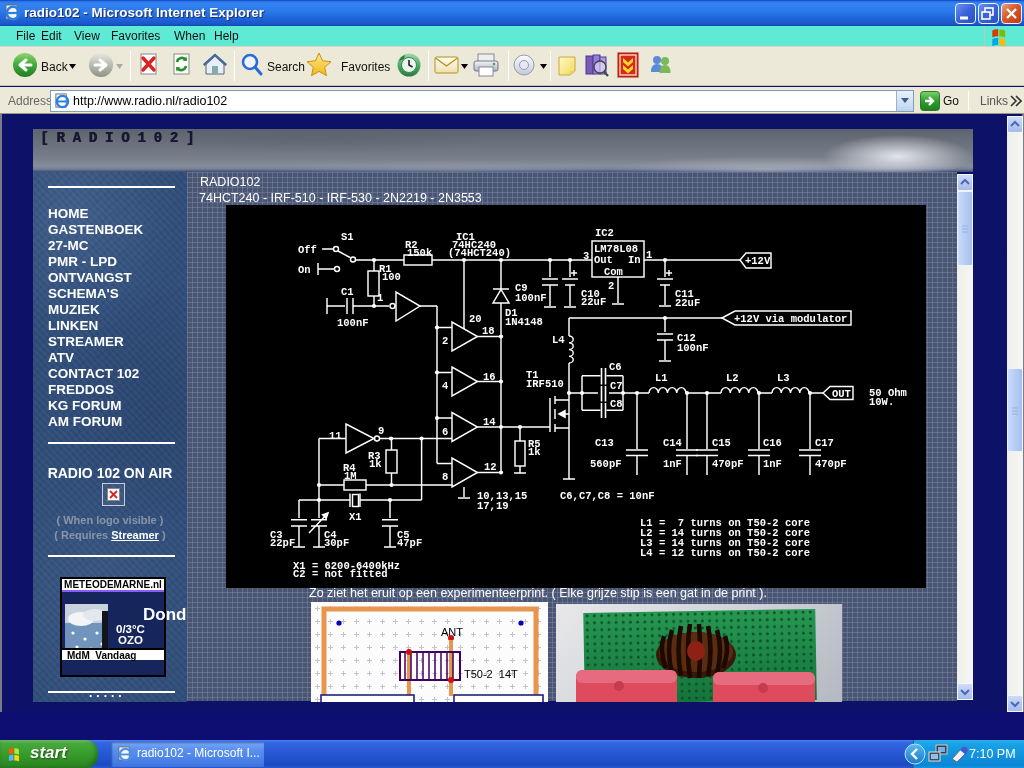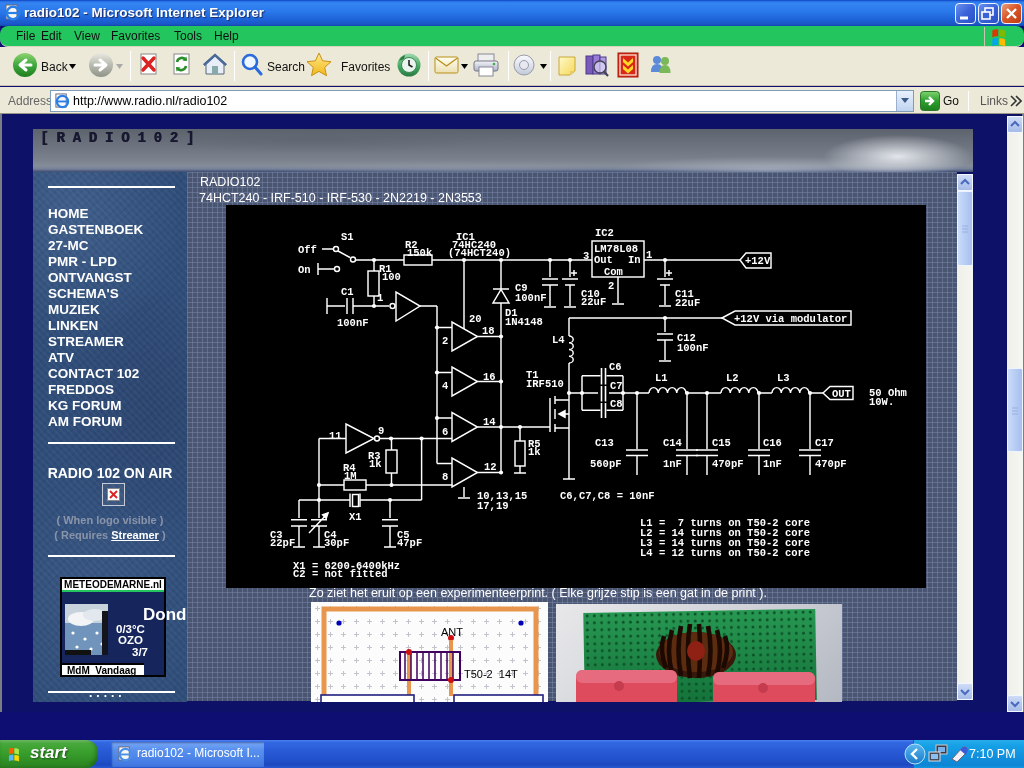--- a/index.html
+++ b/index.html
@@ -8,21 +8,21 @@
 #screen{position:relative;width:1024px;height:768px;}
 #screen div,#screen span,#screen svg{filter:brightness(1);}
 
 #titlebar{left:0;top:0;width:1024px;height:26px;background:linear-gradient(180deg,#0c43bd 0%,#2a73e8 6%,#3484f2 12%,#2a78ea 45%,#1d63d8 75%,#1a57c8 92%,#1347ae 100%);text-align:center;}
 #titlebar .txt{position:absolute;left:24px;top:5px;color:#fff;font-weight:bold;font-size:13.5px;text-shadow:1px 1px 1px #1a2a66;letter-spacing:0px;}
 .winbtn{position:absolute;top:3px;width:21px;height:21px;border-radius:4px;border:1px solid #eef2ff;color:#fff;}
 #btnmin{left:955px;background:linear-gradient(135deg,#6a90ef 0%,#3a63d8 50%,#2a4fc8 100%);}
 #btnmax{left:978px;background:linear-gradient(135deg,#6a90ef 0%,#3a63d8 50%,#2a4fc8 100%);}
 #btncls{left:1001px;background:linear-gradient(135deg,#eb9e7c 0%,#d9582a 45%,#c03a10 100%);}
 
-#menubar{left:0;top:26px;width:1024px;height:21px;background:#22c55e;border-bottom:1px solid #d8d4c0;border-radius:8px;}
+#menubar{left:0;top:26px;width:1024px;height:21px;background:#5eead4;border-bottom:1px solid #d8d4c0;}
 #menubar span{position:absolute;top:3px;font-size:12px;color:#111;}
 #flagbox{position:absolute;left:984px;top:1px;width:38px;height:19px;border-left:1px solid #c8c4b0;}
 
 #toolbar{left:0;top:47px;width:1024px;height:39px;background:#ece9d8;border-bottom:1px solid #c9c5b2;}
 .tbtxt{position:absolute;font-size:12px;color:#111;top:13px;}
 .tsep{position:absolute;top:4px;height:30px;width:1px;background:#c9c5b2;border-right:1px solid #fff;}
 
 #addrbar{left:0;top:87px;width:1024px;height:27px;background:#ece9d8;border-bottom:1px solid #9a9686;}
 #addrlabel{position:absolute;left:8px;top:7px;font-size:12px;color:#666;}
 #addrinput{position:absolute;left:50px;top:3px;width:864px;height:22px;background:#fff;border:1px solid #7f9db9;}
@@ -77,21 +77,21 @@
     <div class="winbtn" id="btncls"><svg width="19" height="19">
           <path d="M5 5 L14 14 M14 5 L5 14" stroke="#fff" stroke-width="2.4"></path>
         </svg></div>
   </div>
 
   <div id="menubar" class="abs">
     <span style="left:16px">File</span>
       <span style="left:41px">Edit</span>
       <span style="left:74px">View</span>
       <span style="left:111px">Favorites</span>
-      <span style="left:174px">Tools</span>
+      <span style="left:174px">When</span>
       <span style="left:214px">Help</span>
     <div id="flagbox">
       <svg width="26" height="21" style="position:absolute;left:6px;top:0px" viewBox="0 0 22 18">
         <path d="M1 3 q2.5-1.5 5-1 v6 q-2.5-.5-5 1 z" fill="#d83b01"></path>
         <path d="M7 2.2 q2.5-.5 5 1 v6 q-2.5-1.5-5-1 z" fill="#7fba00"></path>
         <path d="M1 10.5 q2.5-1.5 5-1 v6 q-2.5-.5-5 1 z" fill="#00a4ef"></path>
         <path d="M7 9.7 q2.5-.5 5 1 v6 q-2.5-1.5-5-1 z" fill="#ffb900"></path>
       </svg>
     </div>
   </div>
@@ -300,40 +300,40 @@
         <svg style="position:absolute;left:4px;top:4px" width="13" height="13" viewBox="0 0 13 13">
           <rect x="0.5" y="0.5" width="12" height="12" fill="#fff" stroke="#888"></rect>
           <path d="M3 3 l7 7 M10 3 l-7 7" stroke="#d22" stroke-width="1.8"></path>
         </svg>
       </div>
       <div style="position:absolute;left:0;top:342px;width:154px;text-align:center;color:#8a94a8;font-weight:bold;font-size:11px;">( When logo visible )</div>
       <div style="position:absolute;left:0;top:357px;width:154px;text-align:center;color:#8a94a8;font-weight:bold;font-size:11px;">( Requires <span style="color:#fff;text-decoration:underline">Streamer</span> )</div>
       <div class="hr" style="top:383px"></div>
 
       <div style="position:absolute;left:27px;top:405px;width:106px;height:100px;background:#16265c;border:2px solid #000;">
-        <div style="position:absolute;left:0;top:0;width:102px;height:13px;background:#fff;border-bottom:2px solid #22c55e;color:#000;font-weight:bold;font-size:10px;text-align:center;">METEODEMARNE.nl</div>
+        <div style="position:absolute;left:0;top:0;width:102px;height:13px;background:#fff;border-bottom:2px solid #8b5cf6;color:#000;font-weight:bold;font-size:10px;text-align:center;">METEODEMARNE.nl</div>
         <svg style="position:absolute;left:3px;top:25px" width="43" height="51" viewBox="0 0 43 51">
           <rect width="43" height="51" fill="#7094bc"></rect>
           <rect y="0" width="43" height="19" fill="#c8d2dc"></rect>
           <ellipse cx="16" cy="15" rx="13" ry="7" fill="#f2f4f6"></ellipse>
           <ellipse cx="30" cy="11" rx="12" ry="6" fill="#e2e8ee"></ellipse>
           <circle cx="8" cy="29" r="1.6" fill="#fff"></circle>
             <circle cx="20" cy="35" r="1.6" fill="#fff"></circle>
           <circle cx="32" cy="29" r="1.6" fill="#fff"></circle>
             <circle cx="12" cy="43" r="1.6" fill="#fff"></circle>
           <circle cx="26" cy="45" r="1.6" fill="#fff"></circle>
             <circle cx="37" cy="40" r="1.6" fill="#fff"></circle>
           <rect x="0" y="46" width="26" height="5" fill="#111"></rect>
           <rect x="37" y="7" width="6" height="44" fill="#14141c"></rect>
         </svg>
         <div style="position:absolute;left:45px;top:26px;color:#fff;font-weight:bold;font-size:17px;margin-left:36px;">Donderdag</div>
         <div style="position:absolute;left:54px;top:44px;color:#fff;font-weight:bold;font-size:11.5px;">0/3°C</div>
         <div style="position:absolute;left:56px;top:55px;color:#fff;font-weight:bold;font-size:11.5px;">OZO</div>
         <div style="position:absolute;left:70px;top:67px;color:#fff;font-weight:bold;font-size:11.5px;">3/7</div>
-        <div style="position:absolute;left:0px;top:84px;width:82px;height:12px;background:#fff;border-top:2px solid #000;color:#000;font-weight:bold;font-size:10px;padding-left:5px;">MdM&nbsp;&nbsp;Vandaag</div>
+        <div style="position:absolute;left:0px;top:69px;width:102px;height:12px;background:#fff;border-top:2px solid #000;color:#000;font-weight:bold;font-size:10px;padding-left:5px;">MdM&nbsp;&nbsp;Vandaag</div>
       </div>
       <div class="hr" style="top:519px"></div>
       <div style="position:absolute;left:56px;top:514px;color:#fff;font-size:12px;letter-spacing:4px;font-weight:bold;">.....</div>
     </div>
     <div id="content">
       <div style="position:absolute;left:13px;top:3px;color:#fff;font-size:12.5px;">RADIO102</div>
       <div style="position:absolute;left:12px;top:19px;color:#fff;font-size:12.5px;">74HCT240 - IRF-510 - IRF-530 - 2N2219 - 2N3553</div>
       <svg style="position:absolute;left:39px;top:33px;background:#000;filter:brightness(1)" width="700" height="383" viewBox="0 0 700 383" fill="none" stroke="#fff" stroke-width="1.45" font-family="Liberation Mono,monospace" font-weight="bold" font-size="10.5px">
 
         <path d="M129,55 H178 M206,55 H366 M96,44 H107.5 M112,46 L124,52.5 M92,58 V70 M92,64 H108.5"></path>

